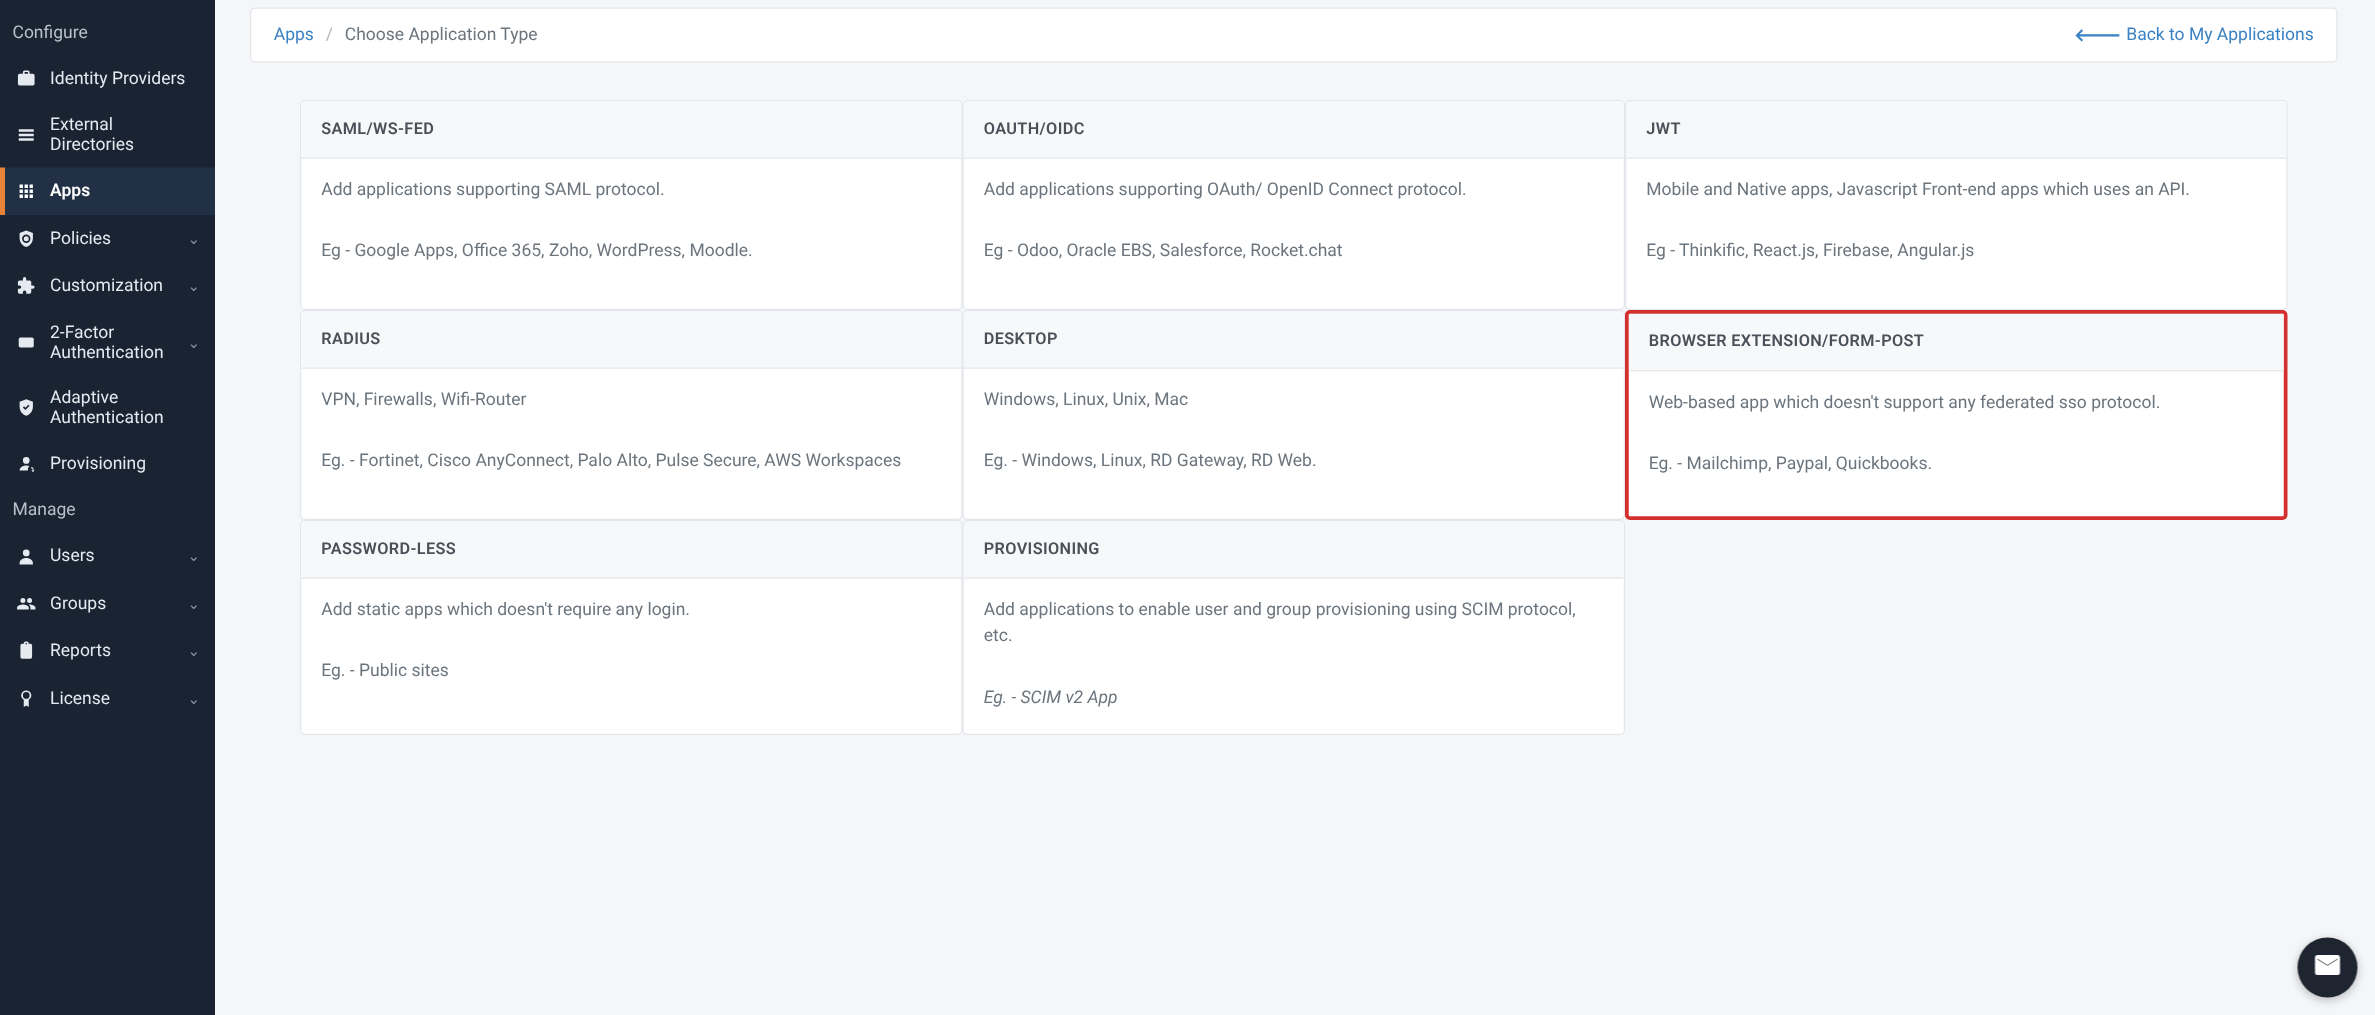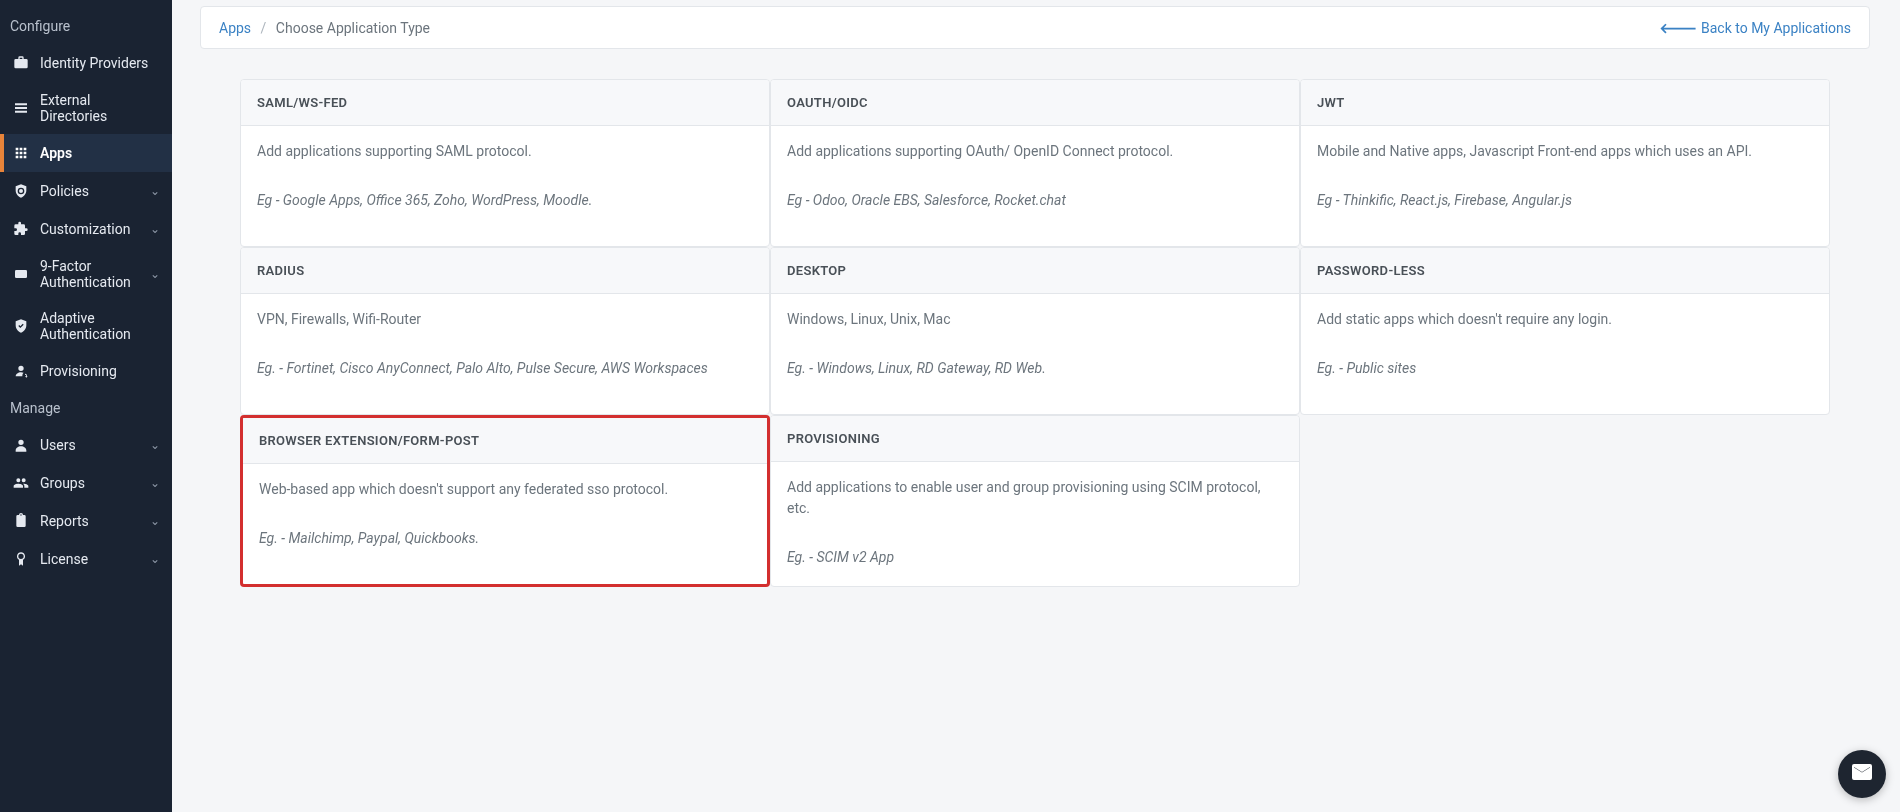--- a/index.html
+++ b/index.html
@@ -23,21 +23,21 @@
     .breadcrumb .sep { margin: 0 6px; color: #adb5bd; }
     .back-link { color: #3b82c4; text-decoration: none; font-size: 14px; display: flex; align-items: center; }
     .back-link .arrow { margin-right: 4px; font-weight: bold; }
     
     .cards-grid { display: grid; grid-template-columns: repeat(3, 1fr); padding: 0 40px; }
     .card { background: #fff; border: 1px solid #e3e6ea; border-radius: 4px; overflow: hidden; min-height: 168px; cursor: pointer; }
     .card.highlighted { border: 3px solid #d32f2f; }
     .card-header { background: #f7f8fa; padding: 15px 16px; border-bottom: 1px solid #e3e6ea; font-weight: 600; font-size: 13px; color: #495057; letter-spacing: 0.3px; }
     .card-body { padding: 15px 16px 18px 16px; font-size: 14px; color: #6c757d; line-height: 1.5; }
     .card-desc { margin-bottom: 28px; }
-    .card-example { font-size: 14px; color: #6c757d; font-style: italic; }
+    .card-example { font-size: 14px; color: #6c757d; }
     .card-example.italic { font-style: italic; }
     
     .chat-fab { position: fixed; bottom: 14px; right: 14px; width: 48px; height: 48px; border-radius: 50%; background: #1e2530; display: flex; align-items: center; justify-content: center; cursor: pointer; box-shadow: 0 2px 8px rgba(0,0,0,0.25); }
     .chat-fab svg { width: 24px; height: 24px; fill: #fff; }
   </style>
 </head>
 <body>
 
 <div class="layout">
   <aside class="sidebar">
@@ -89,21 +89,21 @@
       <span>Customization</span>
       <span class="sidebar-chevron">⌄</span>
     </div>
 
     <div class="sidebar-item">
       <span class="sidebar-icon">
           <svg viewBox="0 0 24 24">
             <rect x="3" y="6" width="18" height="12" rx="2"></rect>
           </svg>
         </span>
-      <span>9-Factor Authentication</span>
+      <span>2-Factor Authentication</span>
       <span class="sidebar-chevron">⌄</span>
     </div>
 
     <div class="sidebar-item">
       <span class="sidebar-icon">
           <svg viewBox="0 0 24 24">
             <path d="M12 2l8 3v6c0 5-3.4 9.6-8 11-4.6-1.4-8-6-8-11V5l8-3zm-1 13l5-5-1.4-1.4L11 12.2 9.4 10.6 8 12l3 3z"></path>
           </svg>
         </span>
       <span>Adaptive Authentication</span>
@@ -208,33 +208,33 @@
       </div>
 
       <div class="card">
         <div class="card-header">DESKTOP</div>
         <div class="card-body">
           <div class="card-desc">Windows, Linux, Unix, Mac</div>
           <div class="card-example">Eg. - Windows, Linux, RD Gateway, RD Web.</div>
         </div>
       </div>
 
+      <div class="card highlighted">
+        <div class="card-header">BROWSER EXTENSION/FORM-POST</div>
+        <div class="card-body">
+          <div class="card-desc">Web-based app which doesn't support any federated sso protocol.</div>
+          <div class="card-example">Eg. - Mailchimp, Paypal, Quickbooks.</div>
+        </div>
+      </div>
+
       <div class="card">
         <div class="card-header">PASSWORD-LESS</div>
         <div class="card-body">
           <div class="card-desc">Add static apps which doesn't require any login.</div>
           <div class="card-example">Eg. - Public sites</div>
-        </div>
-      </div>
-
-      <div class="card highlighted">
-        <div class="card-header">BROWSER EXTENSION/FORM-POST</div>
-        <div class="card-body">
-          <div class="card-desc">Web-based app which doesn't support any federated sso protocol.</div>
-          <div class="card-example">Eg. - Mailchimp, Paypal, Quickbooks.</div>
         </div>
       </div>
 
       <div class="card">
         <div class="card-header">PROVISIONING</div>
         <div class="card-body">
           <div class="card-desc">Add applications to enable user and group provisioning using SCIM protocol, etc.</div>
           <div class="card-example italic">Eg. - SCIM v2 App</div>
         </div>
       </div>

